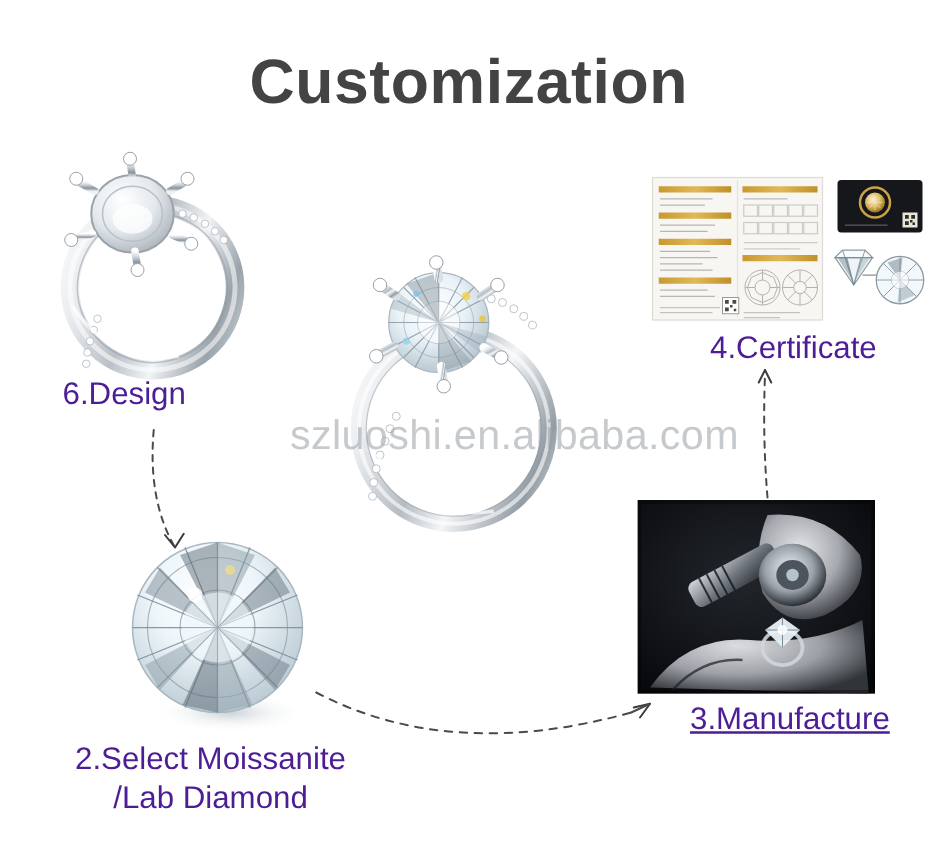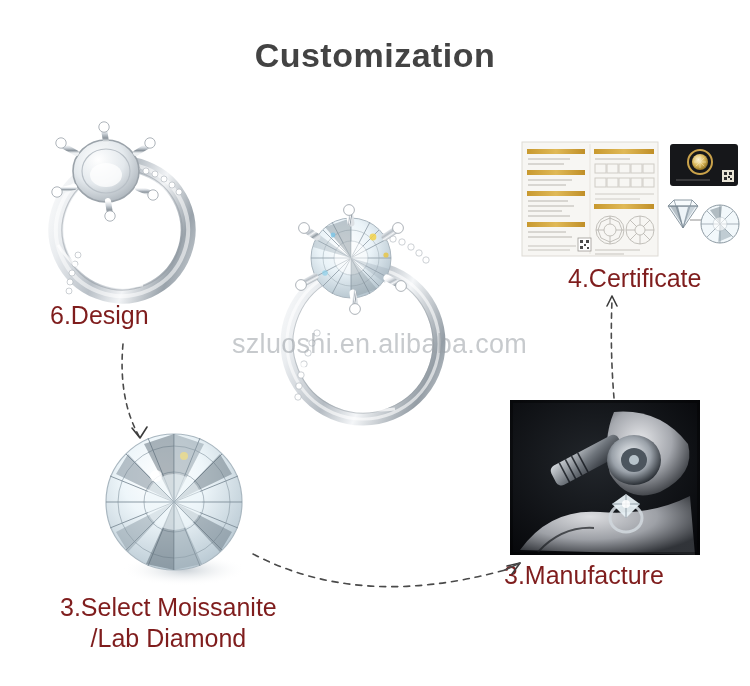--- a/index.html
+++ b/index.html
@@ -18,46 +18,46 @@
     overflow: hidden;
   }
 
   
   #page-title {
     position: absolute;
     left: 0;
     top: 36px;
     width: 750px;
     text-align: center;
-    font-size: 34px;
+    font-size: 50px;
     font-weight: bold;
     color: #434343;
     letter-spacing: 0.5px;
   }
 
   
   .step-label {
     position: absolute;
     font-size: 25px;
-    color: #7f1d1d;
+    color: #4c1d95;
     white-space: nowrap;
     line-height: 1.22;
   }
   #label-design  { left: 50px;  top: 300px; }
   #label-select  { left: 60px;  top: 592px; text-align: center; }
   #label-select .l2 { display:block; }
-  #label-manufacture { left: 504px; top: 560px; }
+  #label-manufacture { left: 552px; top: 560px; text-decoration: underline; }
   #label-certificate { left: 568px; top: 263px; }
 
   
   #watermark {
     position: absolute;
     left: 232px;
     top: 329px;
-    font-size: 27px;
+    font-size: 33px;
     color: #9aa0a6;
     opacity: 0.55;
     letter-spacing: 0.3px;
     white-space: nowrap;
     pointer-events: none;
   }
 
   
   .photo { position: absolute; }
 
@@ -277,21 +277,21 @@
           <path d="M58 74 L114 74"></path>
         <path d="M66 54 L106 94"></path>
           <path d="M106 54 L66 94"></path>
       </g>
       <circle cx="68" cy="48" r="6" fill="#ffffff" opacity="0.85"></circle>
       <circle cx="96" cy="28" r="4" fill="#f0dd84" opacity="0.75"></circle>
     </svg>
   </div>
 
   <div class="step-label" id="label-select">
-    <span>3.Select Moissanite</span>
+    <span>2.Select Moissanite</span>
     <span class="l2">/Lab Diamond</span>
   </div>
 
   <div class="photo" style="left:510px; top:400px; width:190px; height:155px;">
     <svg width="190" height="155" viewBox="0 0 190 155">
       <defs>
         <radialGradient id="glov" cx="40%" cy="35%" r="70%">
           <stop offset="0%" stop-color="#e6e7ea"></stop>
           <stop offset="55%" stop-color="#a5a8ae"></stop>
           <stop offset="100%" stop-color="#33363b"></stop>

